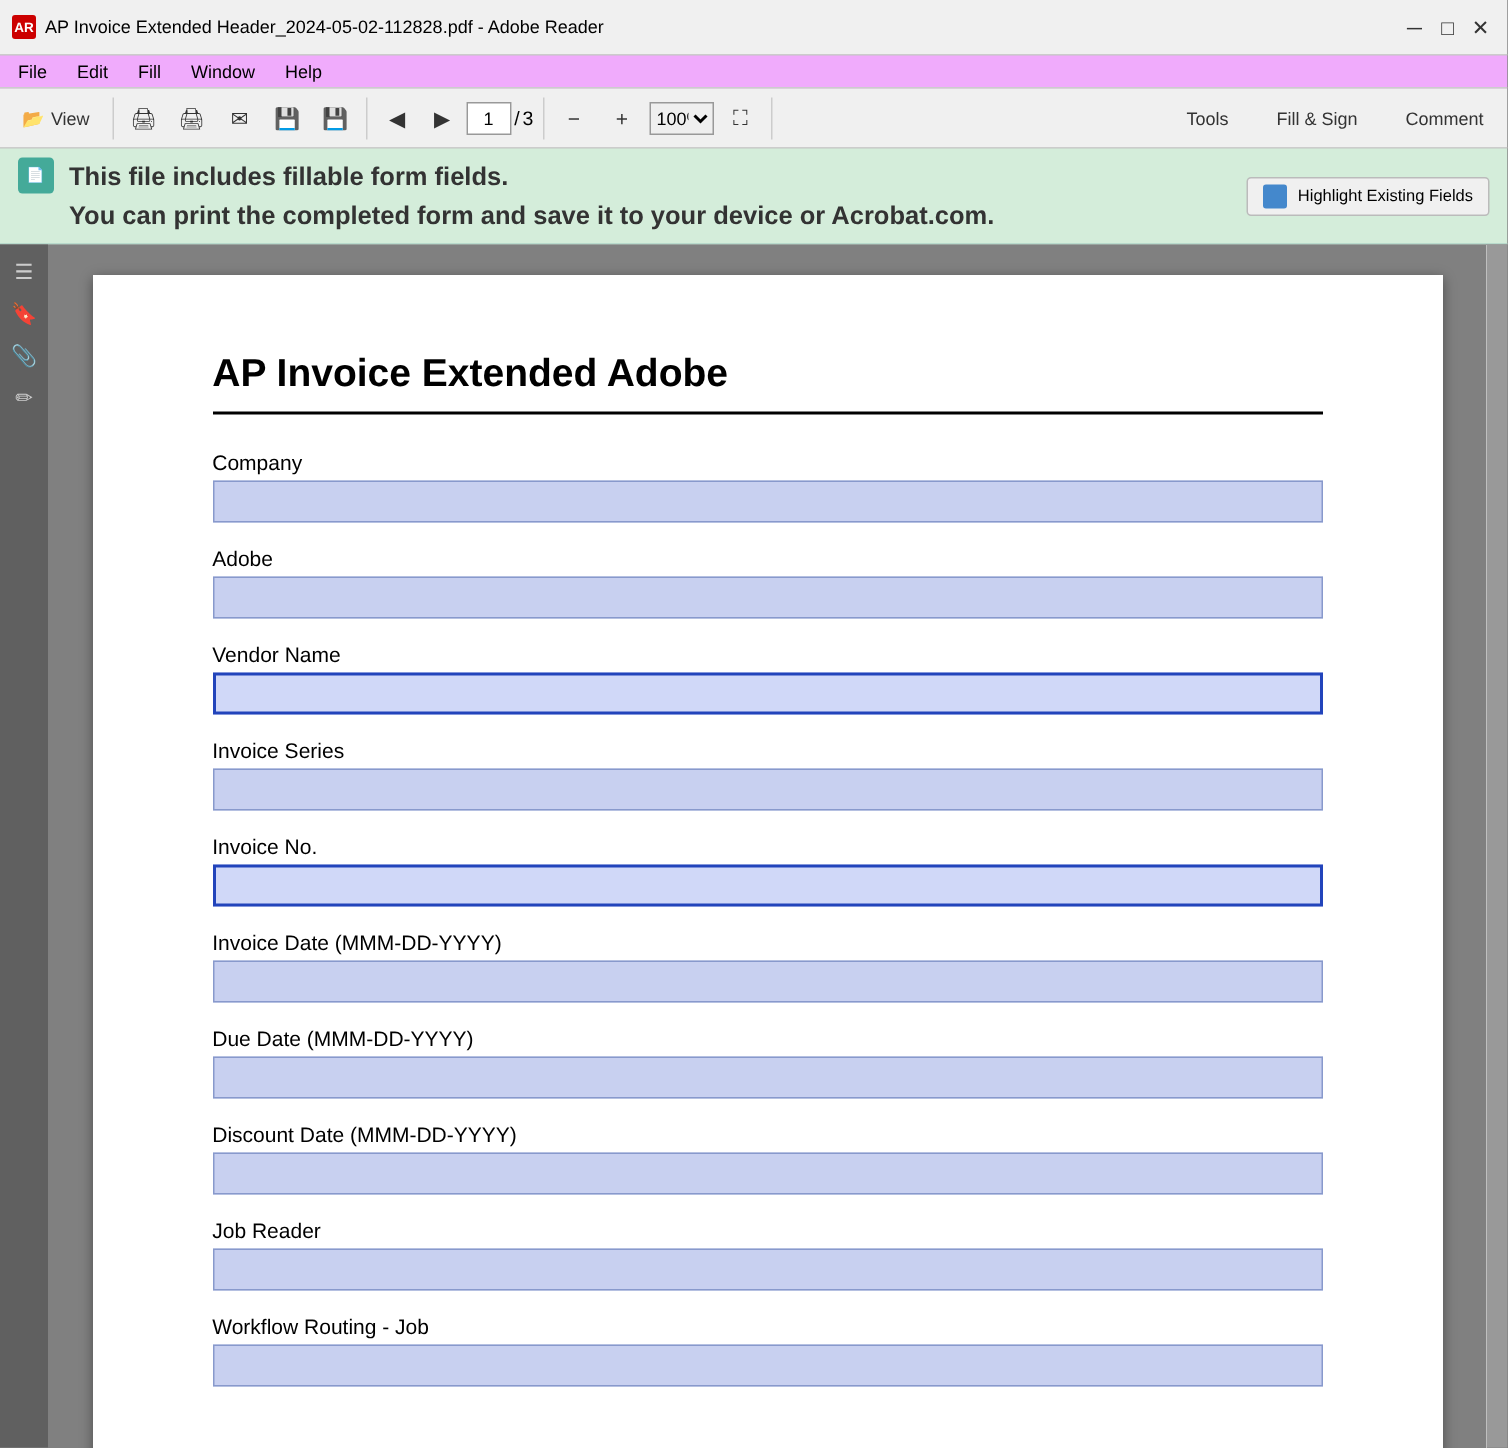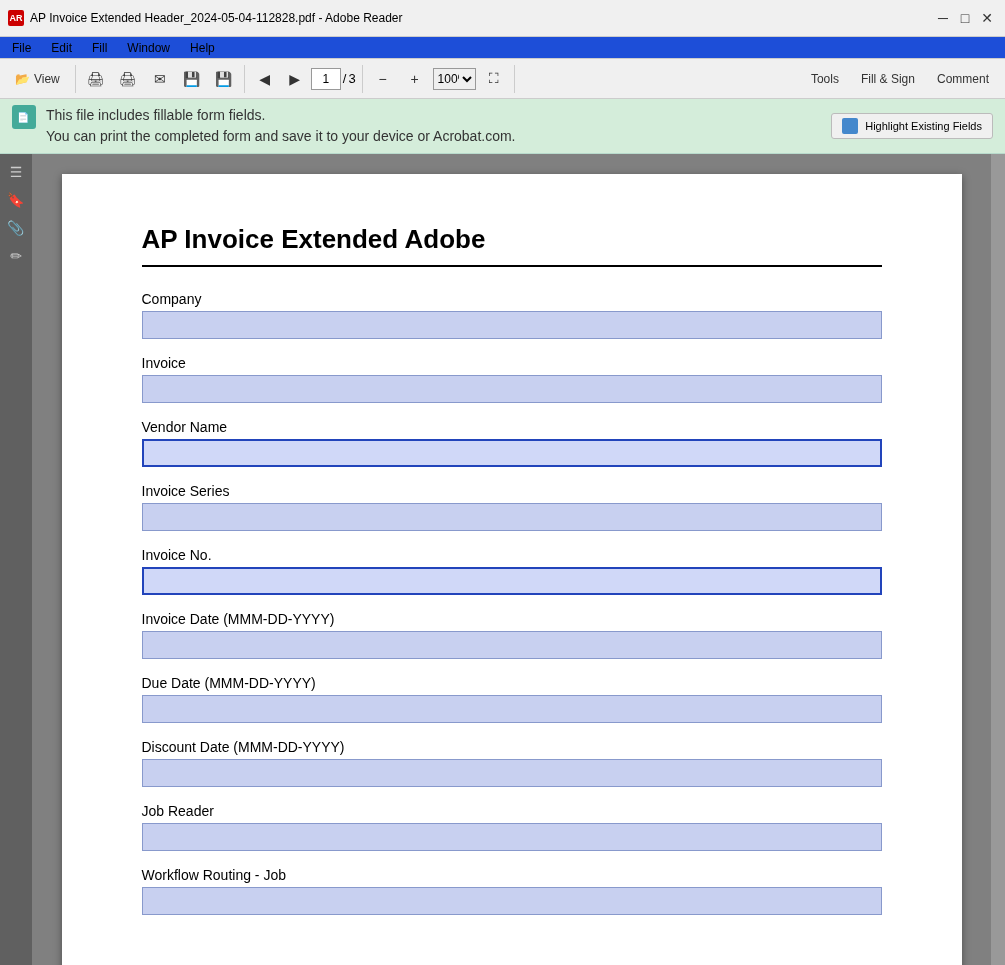--- a/index.html
+++ b/index.html
@@ -34,21 +34,21 @@
     }
     .tb-btn {
       width: 20px; height: 20px;
       border: none; background: transparent; cursor: pointer;
       font-size: 14px; display: flex; align-items: center; justify-content: center;
       color: #333;
     }
 
     
     .menu-bar {
-      background: #1d4ed8;
+      background: #f0abfc;
       height: 22px;
       display: flex;
       align-items: center;
       padding: 0 4px;
       border-bottom: 1px solid #ccc;
       gap: 4px;
     }
     .menu-item {
       padding: 2px 8px;
       font-size: 12px;
@@ -92,21 +92,21 @@
       text-align: center;
       font-size: 12px;
     }
     .zoom-select {
       width: 43px; height: 22px;
       border: 1px solid #999;
       font-size: 12px;
     }
     .toolbar-right {
       margin-left: auto;
-      display: flex; align-items: center; gap: 2px;
+      display: flex; align-items: center; gap: 12px;
     }
     .toolbar-right-btn {
       padding: 4px 10px;
       font-size: 12px;
       background: transparent;
       border: none;
       cursor: pointer;
       border-radius: 2px;
       color: #333;
     }
@@ -123,21 +123,21 @@
     .notif-left {
       display: flex; align-items: flex-start; gap: 10px;
     }
     .notif-icon {
       width: 24px; height: 24px;
       background: #4a9;
       border-radius: 3px;
       display: flex; align-items: center; justify-content: center;
       color: white; font-size: 10px; flex-shrink: 0;
     }
-    .notif-text { font-size: 14px; line-height: 1.5; color: #333; }
+    .notif-text { font-size: 17px; line-height: 1.5; color: #333; font-weight: bold; }
     .highlight-btn {
       display: flex; align-items: center; gap: 7px;
       padding: 4px 10px;
       background: #f0f0f0;
       border: 1px solid #bbb;
       border-radius: 3px;
       cursor: pointer;
       font-size: 11px;
       white-space: nowrap;
     }
@@ -233,21 +233,21 @@
       width: 14px;
       background: #999;
     }
   </style>
 </head>
 <body>
 
 <div class="title-bar">
   <div class="title-bar-left">
     <div class="title-bar-icon">AR</div>
-    <span>AP Invoice Extended Header_2024-05-04-112828.pdf - Adobe Reader</span>
+    <span>AP Invoice Extended Header_2024-05-02-112828.pdf - Adobe Reader</span>
   </div>
   <div class="title-bar-controls">
     <button class="tb-btn">─</button>
     <button class="tb-btn">□</button>
     <button class="tb-btn">✕</button>
   </div>
 </div>
 
 <div class="menu-bar">
   <span class="menu-item">File</span>
@@ -320,21 +320,21 @@
   <div class="pdf-area">
     <div class="pdf-page">
       <div class="pdf-title">AP Invoice Extended Adobe</div>
 
       <div class="form-section">
         <label class="form-label">Company</label>
         <input class="form-field" type="text" value="" style="">
       </div>
 
       <div class="form-section">
-        <label class="form-label">Invoice</label>
+        <label class="form-label">Adobe</label>
         <input class="form-field" type="text" value="" style="">
       </div>
 
       <div class="form-section">
         <label class="form-label">Vendor Name</label>
         <input class="form-field active" type="text" value="" style="">
       </div>
 
       <div class="form-section">
         <label class="form-label">Invoice Series</label>

